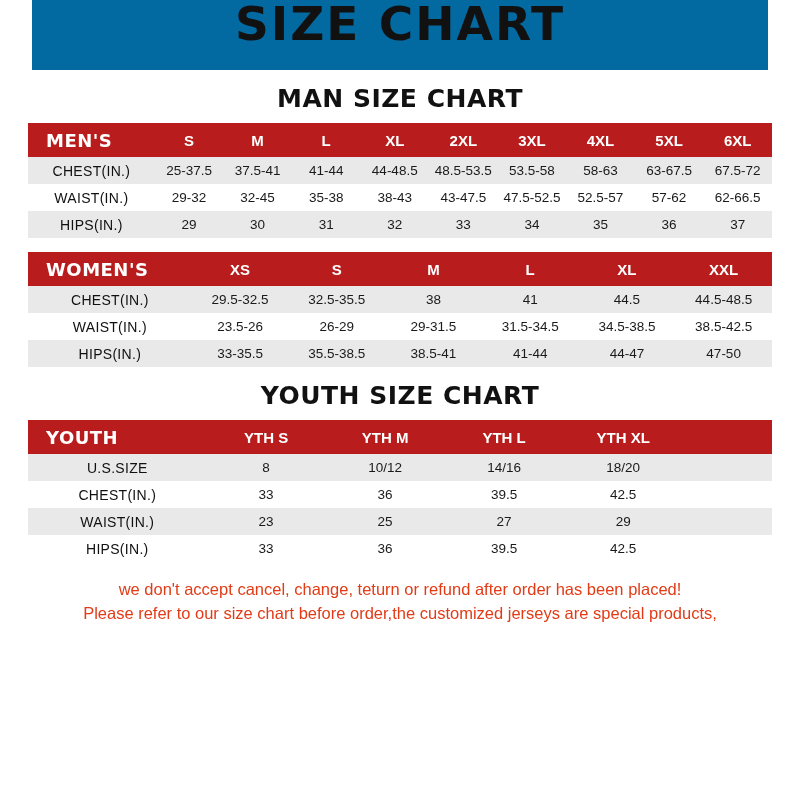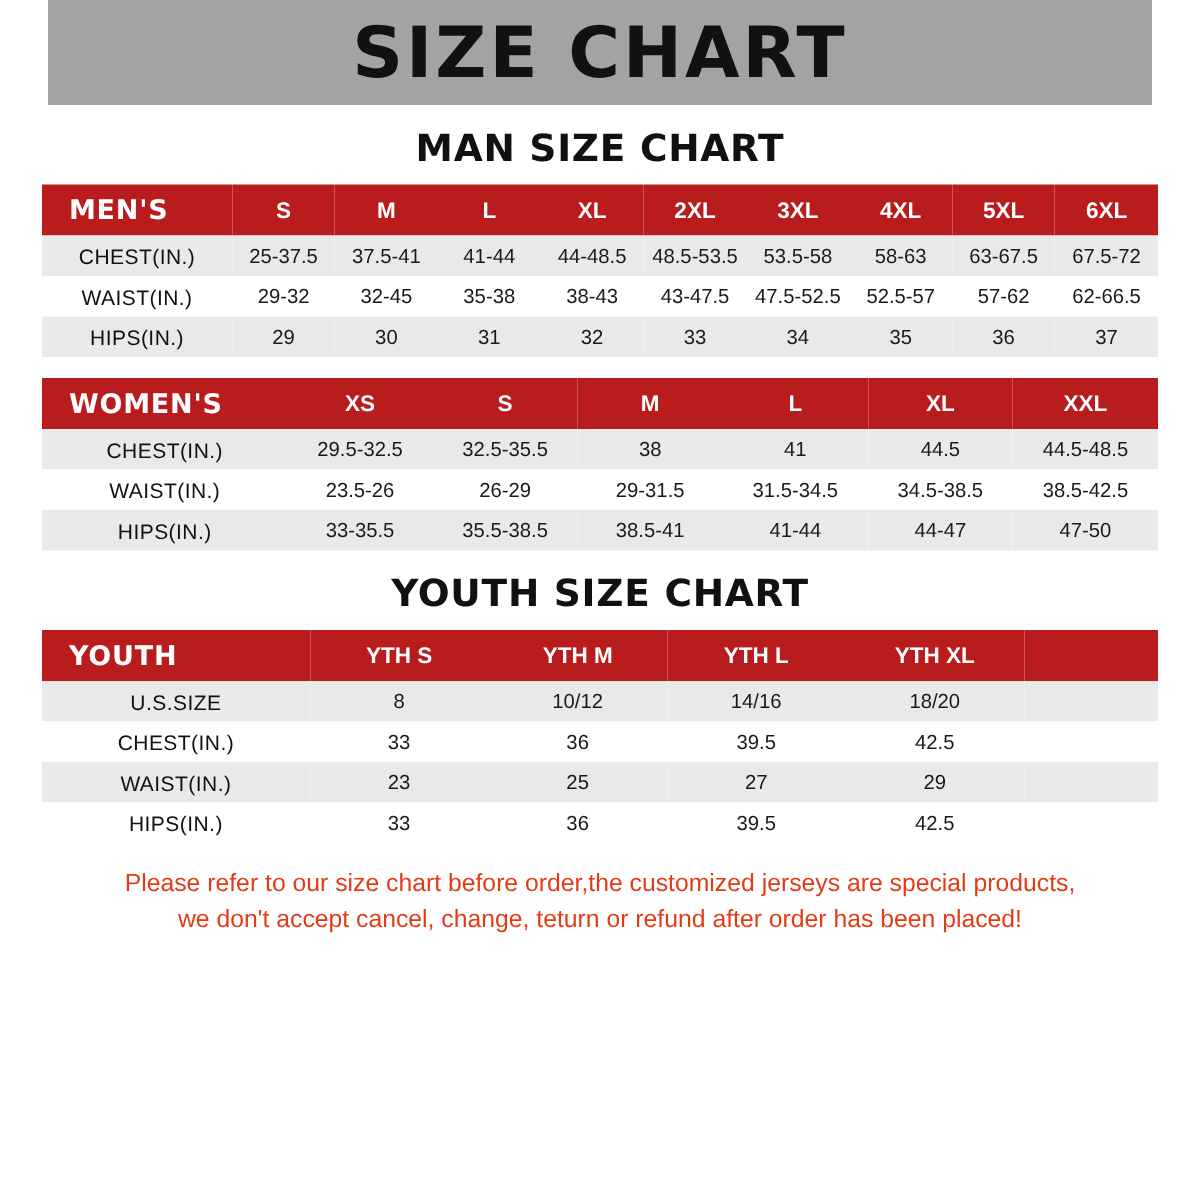--- a/index.html
+++ b/index.html
@@ -18,23 +18,22 @@
     width: 800px;
     height: 800px;
     background: #ffffff;
     box-sizing: border-box;
   }
   
   .header-band {
     position: relative;
     width: 100%;
     height: 70px;
-    background: #a3a3a3;
+    background: #0369a1;
     display: flex;
-    align-items: center;
     justify-content: center;
   }
   .header-band::before {
     content: "";
     position: absolute;
     left: 0; top: 0; bottom: 0;
     width: 32px;
     background: #ffffff;
   }
   .header-band::after {
@@ -295,18 +294,18 @@
             <td>36</td>
             <td>39.5</td>
             <td>42.5</td>
             <td></td>
           </tr>
         </tbody>
       </table>
     </div>
 
     <div class="footer-note">
+      <div>we don't accept cancel, change, teturn or refund after order has been placed!</div>
       <div>Please refer to our size chart before order,the customized jerseys are special products,</div>
-      <div>we don't accept cancel, change, teturn or refund after order has been placed!</div>
     </div>
 
   </div>
 </div>
 
 </body></html>

